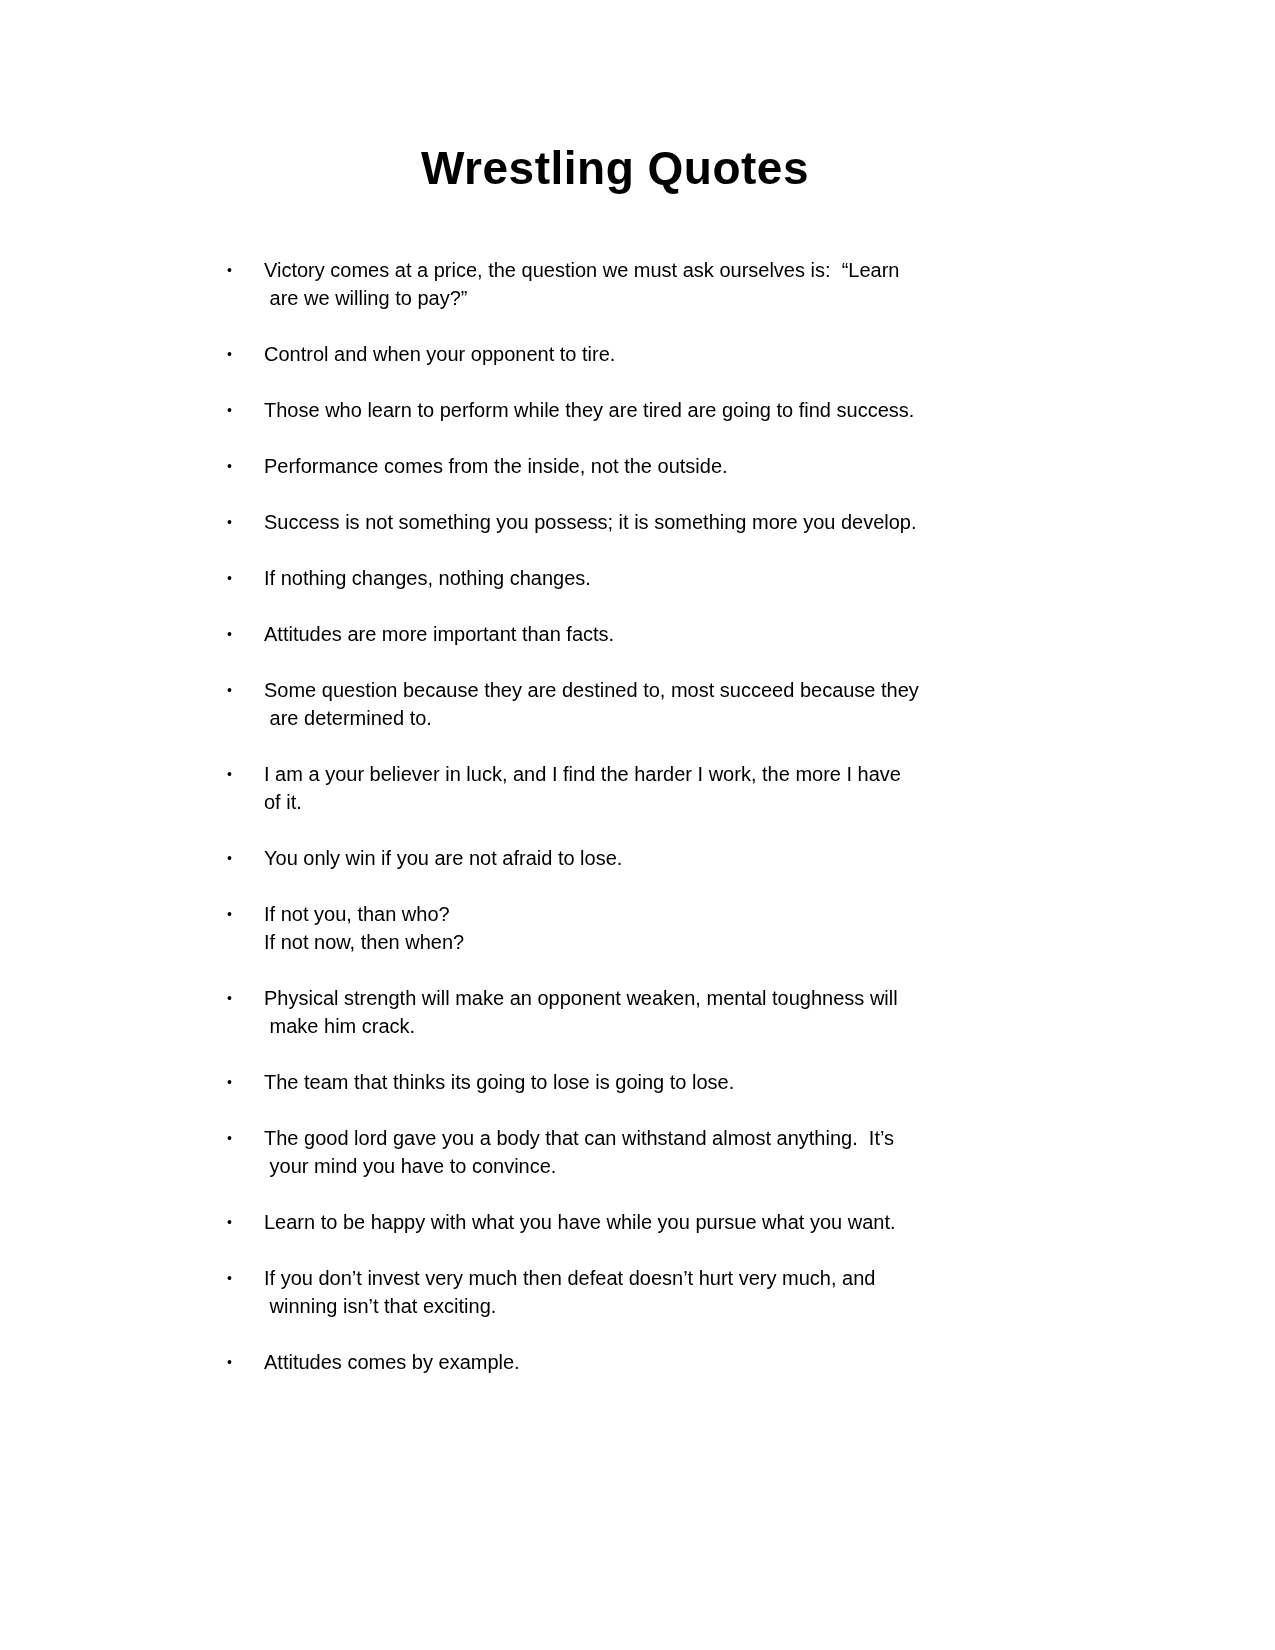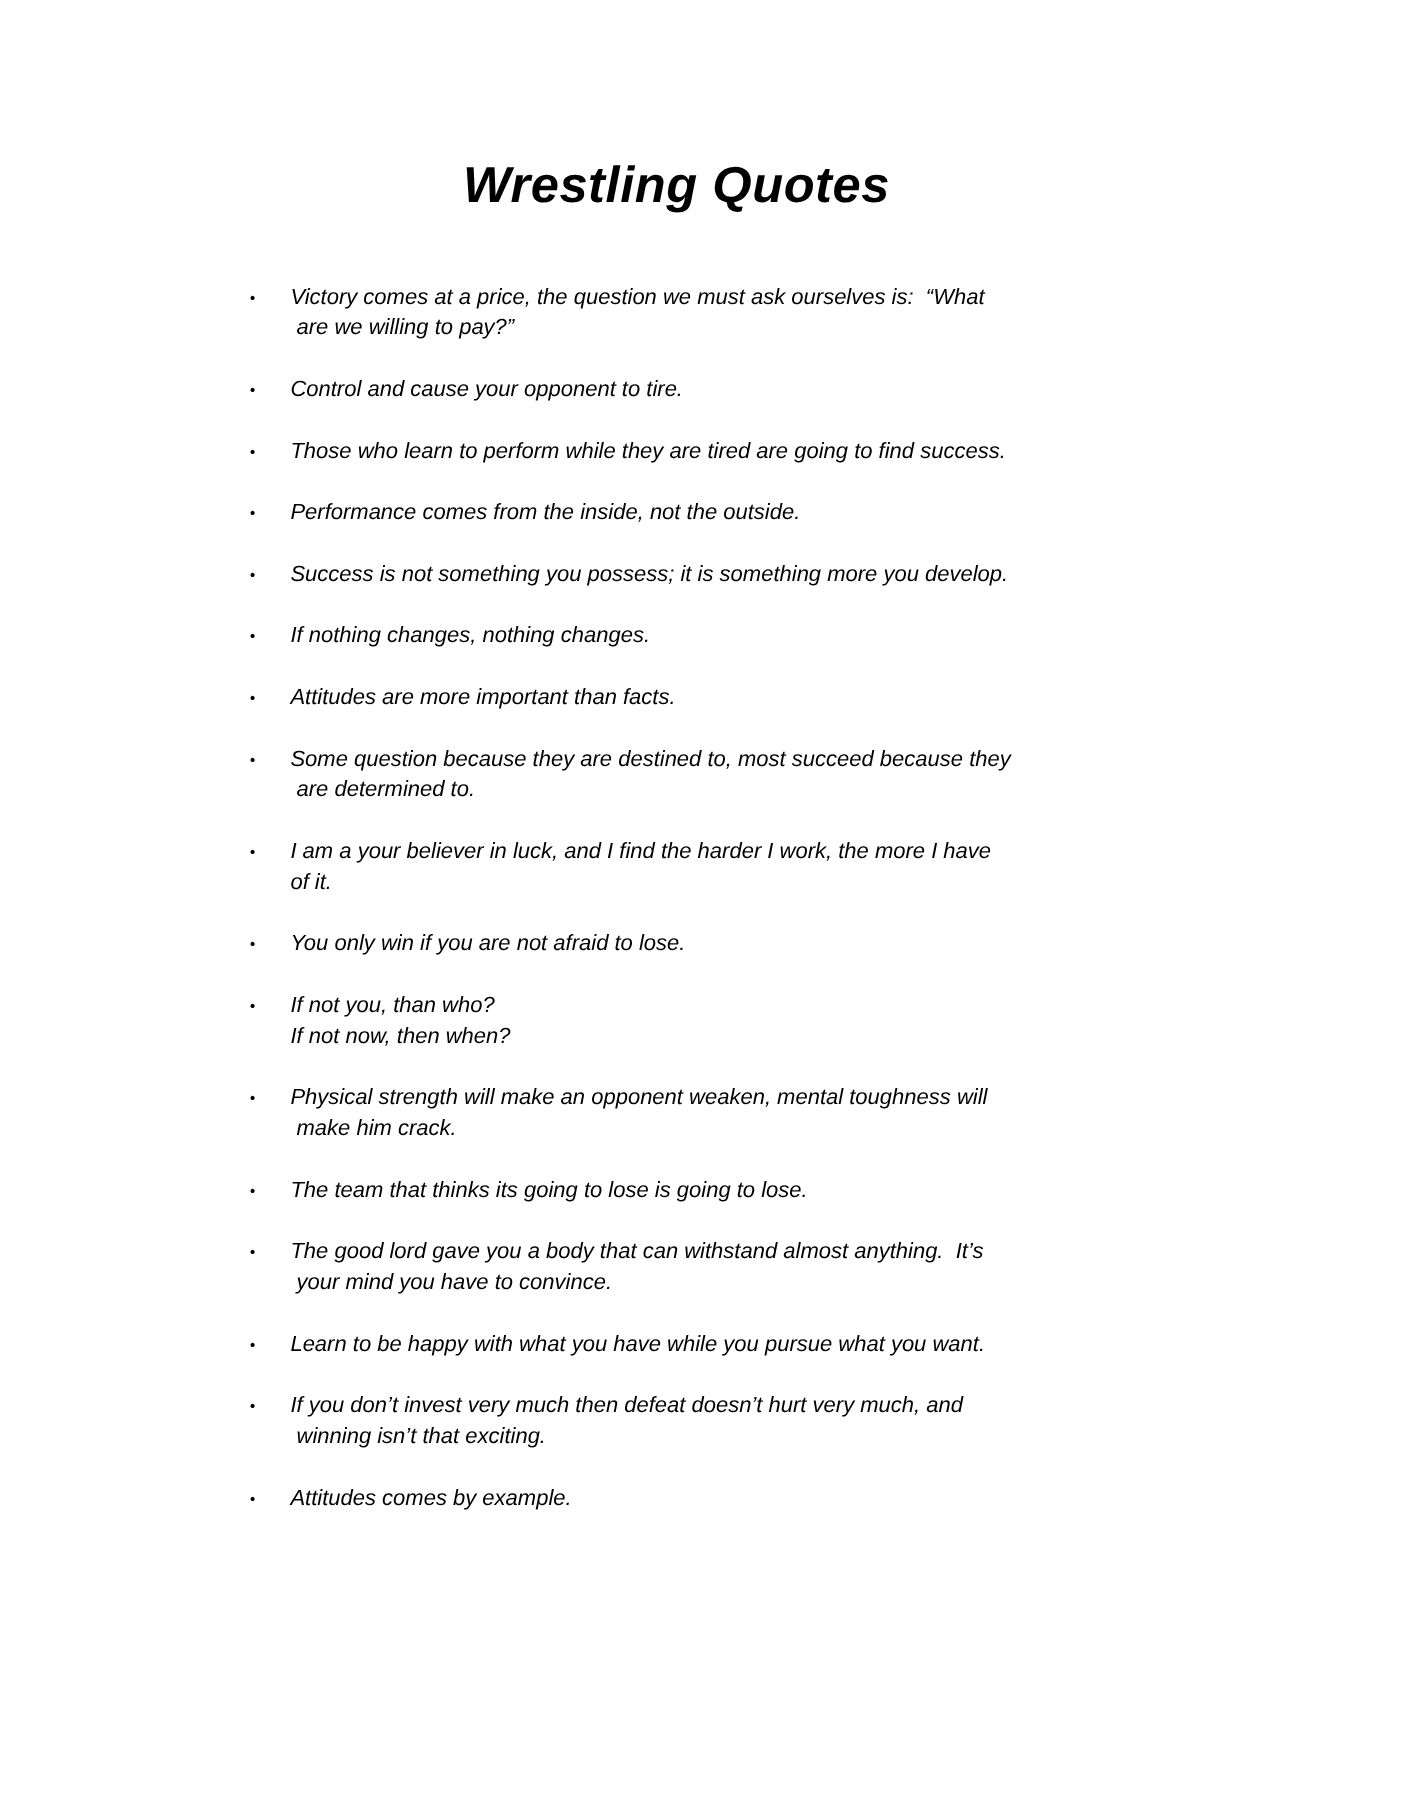--- a/index.html
+++ b/index.html
@@ -14,21 +14,20 @@
       color: #000000;
       overflow: hidden;
     }
     .page {
       box-sizing: border-box;
       padding-top: 142px;
     }
     .content {
       margin-left: 190px;
       width: 850px;
-      font-style: italic;
     }
     .title {
       font-size: 46px;
       font-weight: bold;
       line-height: 52px;
       text-align: center;
       margin: 0 0 62px 0;
       letter-spacing: 0.5px;
     }
     ul.quotes {
@@ -56,26 +55,26 @@
   </style>
 </head>
 <body>
 
 <div class="page">
   <div class="content">
     <h1 class="title">Wrestling Quotes</h1>
     <ul class="quotes">
       <li class="quote">
         <span class="bullet">•</span>
-        <span class="quote-text">Victory comes at a price, the question we must ask ourselves is:  “What
+        <span class="quote-text">Victory comes at a price, the question we must ask ourselves is:  “Learn
  are we willing to pay?”</span>
       </li>
       <li class="quote">
         <span class="bullet">•</span>
-        <span class="quote-text">Control and cause your opponent to tire.</span>
+        <span class="quote-text">Control and when your opponent to tire.</span>
       </li>
       <li class="quote">
         <span class="bullet">•</span>
         <span class="quote-text">Those who learn to perform while they are tired are going to find success.</span>
       </li>
       <li class="quote">
         <span class="bullet">•</span>
         <span class="quote-text">Performance comes from the inside, not the outside.</span>
       </li>
       <li class="quote">

